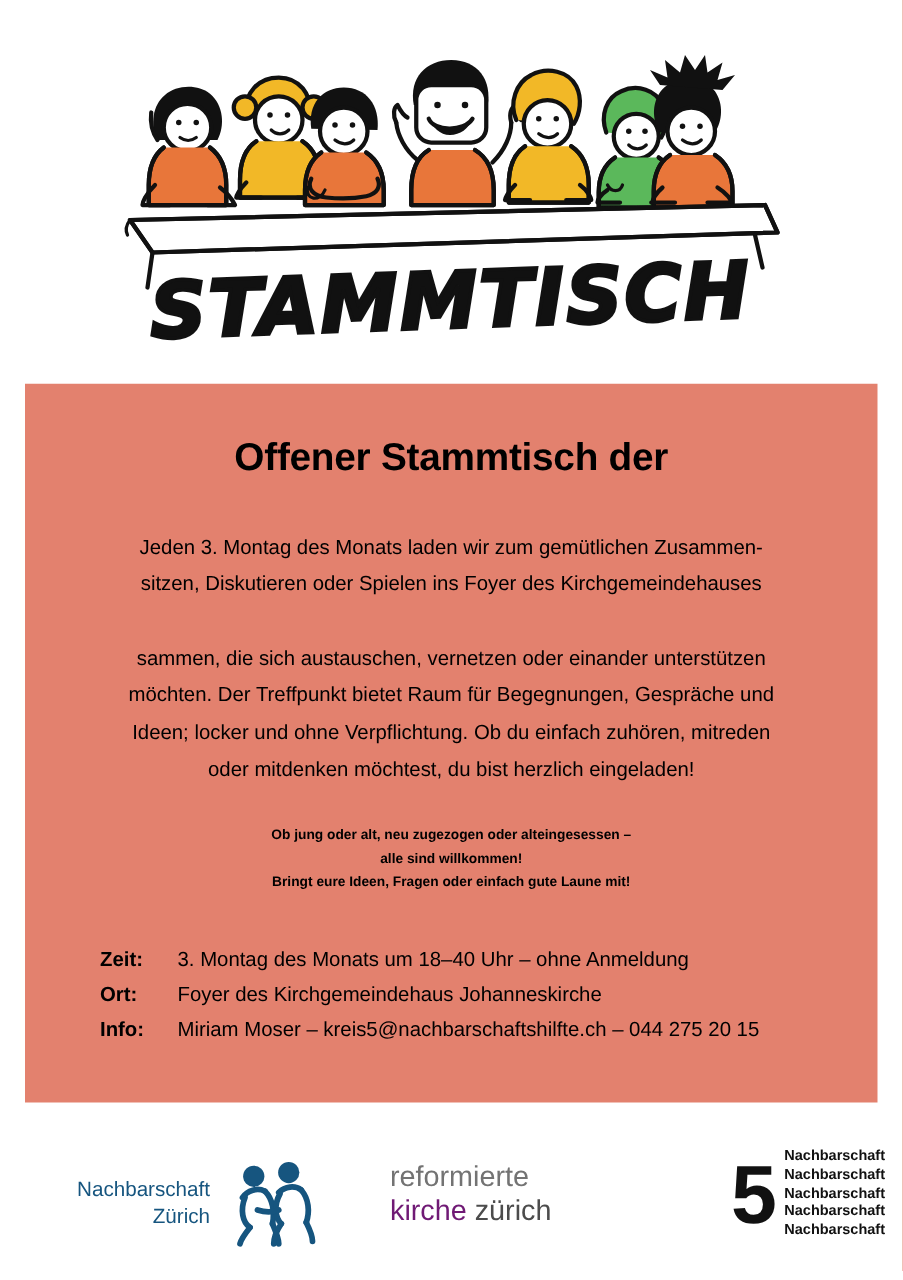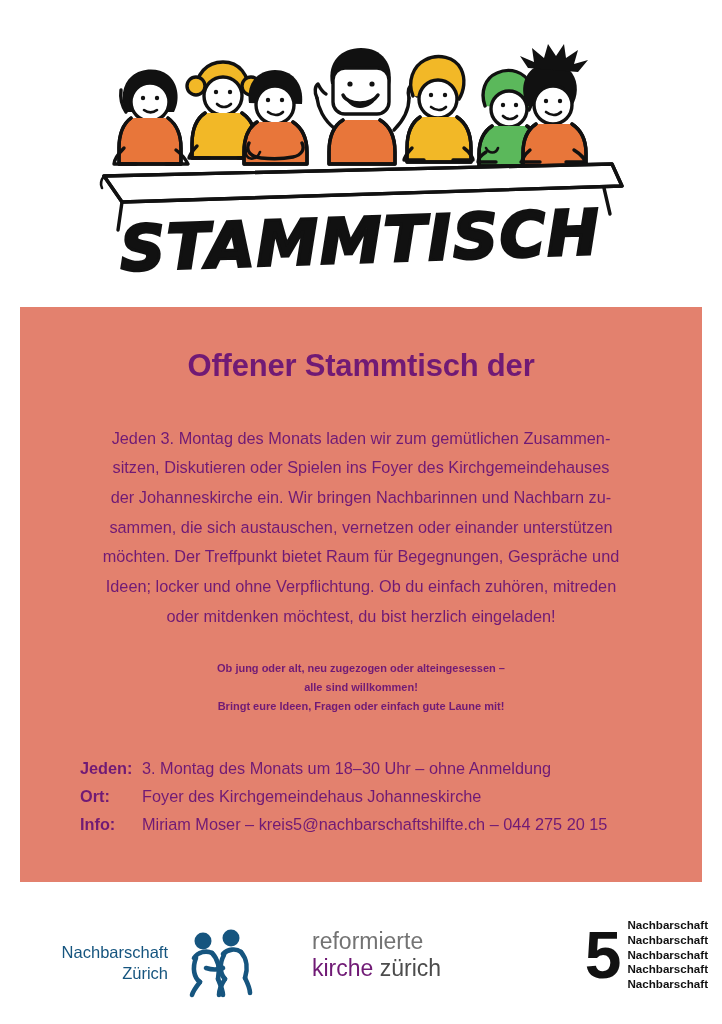--- a/index.html
+++ b/index.html
@@ -25,21 +25,21 @@
   .illustration svg { display: block; }
 
   
   .panel {
     position: absolute;
     left: 20px;
     top: 307px;
     width: 682px;
     height: 575px;
     background: #e3816e;
-    color: #701a75;
+    color: #000000;
     padding: 30px 36px 0 36px;
   }
   .panel-title {
     text-align: center;
     font-size: 31px;
     font-weight: bold;
     line-height: 1.38;
     letter-spacing: -0.2px;
     margin: 8px 0 0 0;
   }
@@ -269,37 +269,37 @@
 
 <div class="panel">
 
   <h1 class="panel-title">
     <span>Offener Stammtisch der</span><br>
   </h1>
 
   <div class="panel-body">
     <span>Jeden 3. Montag des Monats laden wir zum gemütlichen Zusammen-</span><br>
     <span>sitzen, Diskutieren oder Spielen ins Foyer des Kirchgemeindehauses</span><br>
-    <span>der Johanneskirche ein. Wir bringen Nachbarinnen und Nachbarn zu-</span><br>
+    <br>
     <span>sammen, die sich austauschen, vernetzen oder einander unterstützen</span><br>
     <span>möchten. Der Treffpunkt bietet Raum für Begegnungen, Gespräche und</span><br>
     <span>Ideen; locker und ohne Verpflichtung. Ob du einfach zuhören, mitreden</span><br>
     <span>oder mitdenken möchtest, du bist herzlich eingeladen!</span>
   </div>
 
   <div class="panel-highlight">
     <span>Ob jung oder alt, neu zugezogen oder alteingesessen –</span><br>
     <span>alle sind willkommen!</span><br>
     <span>Bringt eure Ideen, Fragen oder einfach gute Laune mit!</span>
   </div>
 
   <div class="details">
     <div class="details-row">
-      <span class="details-label">Jeden:</span>
-      <span class="details-value">3. Montag des Monats um 18–30 Uhr – ohne Anmeldung</span>
+      <span class="details-label">Zeit:</span>
+      <span class="details-value">3. Montag des Monats um 18–40 Uhr – ohne Anmeldung</span>
     </div>
     <div class="details-row">
       <span class="details-label">Ort:</span>
       <span class="details-value">Foyer des Kirchgemeindehaus Johanneskirche</span>
     </div>
     <div class="details-row">
       <span class="details-label">Info:</span>
       <span class="details-value">Miriam Moser – kreis5@nachbarschaftshilfte.ch – 044 275 20 15</span>
     </div>
   </div>

